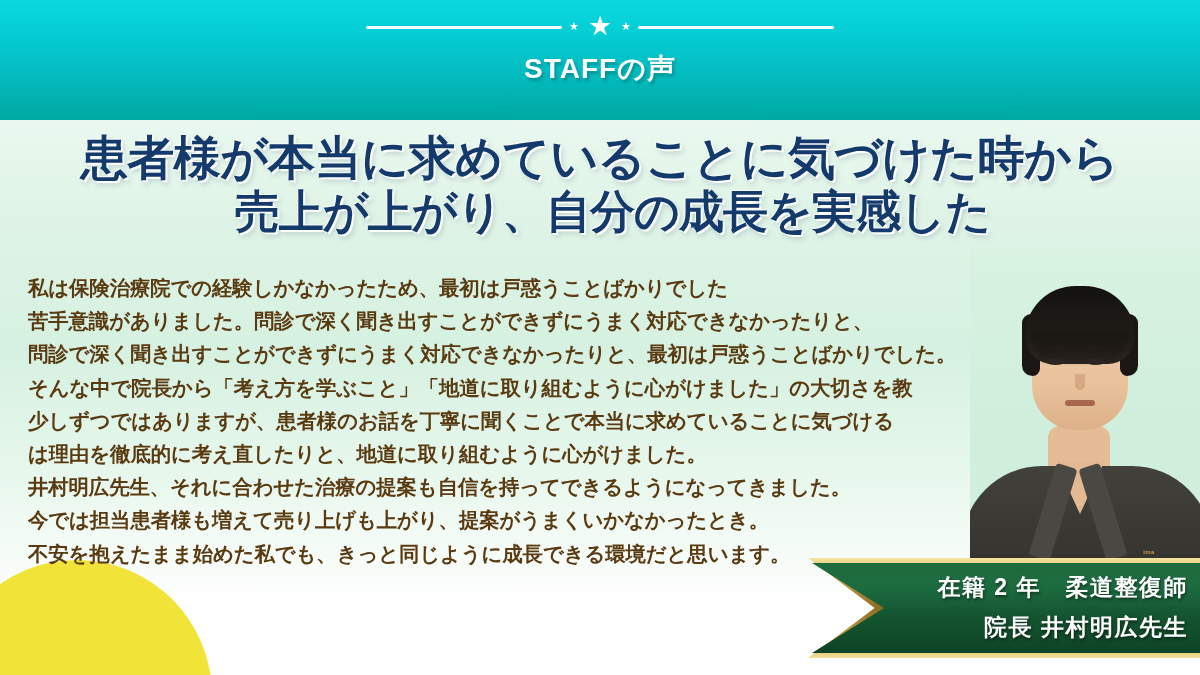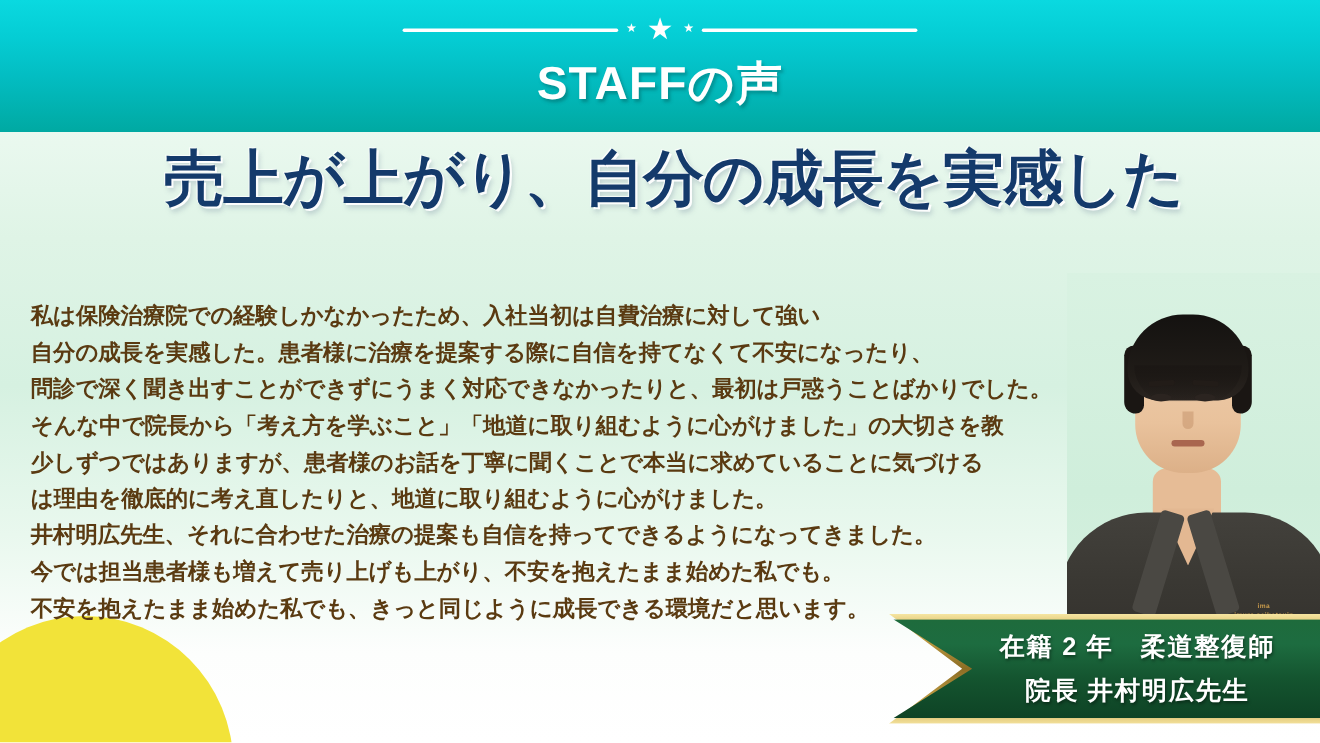--- a/index.html
+++ b/index.html
@@ -63,21 +63,21 @@
   }
   .divider .star-lg{
     font-size:27px; color:#ffffff; line-height:1;
     margin:0 2px;
     position:relative; top:-1px;
   }
   .header-title{
     position:absolute; left:0; top:55px; width:1200px;
     text-align:center;
     color:#ffffff;
-    font-size:42px;
+    font-size:28px;
     font-weight:bold;
     letter-spacing:1px;
     text-shadow:2px 3px 3px rgba(0,70,70,.35);
     line-height:1;
   }
 
   
   .headline{
     position:absolute; left:0; top:130px; width:1200px;
     text-align:center;
@@ -86,21 +86,21 @@
     font-size:47px;
     line-height:1.18;
     letter-spacing:-0.5px;
     z-index:6;
     text-shadow:
        2px 2px 0 rgba(255,255,255,.95),
       -1px -1px 0 rgba(255,255,255,.75),
        3px 4px 5px rgba(120,140,160,.35);
     white-space:nowrap;
   }
-  .headline .l2{ font-size:55px; letter-spacing:-1px;padding-left:25px; }
+  .headline .l2{ font-size:45px; letter-spacing:-1px;padding-left:25px; }
 
   
   .body-copy{
     position:absolute; left:28px; top:272px;
     width:950px;
     z-index:4;
     color:#5a3a11;
     font-weight:bold;
     font-size:20.4px;
     line-height:33.2px;
@@ -232,21 +232,21 @@
     position:absolute; left:4px; top:5px; right:0; bottom:5px;
     background:linear-gradient(180deg,#1e6b3c 0%,#1d6c40 25%,#14542f 60%,#0e4325 100%);
     clip-path:polygon(0 0,100% 0,100% 100%,0 100%,18.5% 50%);
   }
   .ribbon-text{
     position:absolute; left:72px; top:9px; right:12px;
     color:#ffffff;
     font-weight:bold;
     font-size:23px;
     line-height:40px;
-    text-align:center;
+    text-align:right;
     text-shadow:1px 2px 3px rgba(0,0,0,.45);
     letter-spacing:1.5px;
     white-space:nowrap;
   }
 </style>
 </head>
 <body>
 
 <div id="canvas">
 
@@ -257,20 +257,21 @@
       <span class="bar"></span>
       <span class="star-sm">★</span>
       <span class="star-lg">★</span>
       <span class="star-sm">★</span>
       <span class="bar"></span>
     </div>
     <div class="header-title">STAFFの声</div>
   </div>
 
   <div class="headline">
+    <div class="l1">患者様が本当に求めていることに気づけた時から</div>
     <div class="l2">売上が上がり、自分の成長を実感した</div>
   </div>
 
   <div class="portrait">
     <div class="pt-bg"></div>
     <div class="pt-neck"></div>
     <div class="pt-body"></div>
     <div class="pt-vneck"></div>
     <div class="pt-collarL"></div>
     <div class="pt-collarR"></div>
@@ -285,28 +286,28 @@
     <div class="pt-nose"></div>
     <div class="pt-mouth"></div>
     <div class="pt-logo">
       <div>ima</div>
       <div>imura seikotsuin</div>
       <div>Since 2014</div>
     </div>
   </div>
 
   <div class="body-copy">
-    <p>私は保険治療院での経験しかなかったため、入社当初は自費治療に対して強い</p>
-    <p>自分の成長を実感した。患者様に治療を提案する際に自信を持てなくて不安になったり、</p>
+    <p>私は保険治療院での経験しかなかったため、最初は戸惑うことばかりでした</p>
+    <p>苦手意識がありました。問診で深く聞き出すことができずにうまく対応できなかったりと、</p>
     <p>問診で深く聞き出すことができずにうまく対応できなかったりと、最初は戸惑うことばかりでした。</p>
     <p>そんな中で院長から「考え方を学ぶこと」「地道に取り組むように心がけました」の大切さを教</p>
     <p>少しずつではありますが、患者様のお話を丁寧に聞くことで本当に求めていることに気づける</p>
     <p>は理由を徹底的に考え直したりと、地道に取り組むように心がけました。</p>
     <p>井村明広先生、それに合わせた治療の提案も自信を持ってできるようになってきました。</p>
-    <p>今では担当患者様も増えて売り上げも上がり、不安を抱えたまま始めた私でも。</p>
+    <p>今では担当患者様も増えて売り上げも上がり、提案がうまくいかなかったとき。</p>
     <p>不安を抱えたまま始めた私でも、きっと同じように成長できる環境だと思います。</p>
   </div>
 
   <div class="ribbon">
     <div class="ribbon-gold"></div>
     <div class="ribbon-green"></div>
     <div class="ribbon-text">
       <div>在籍 2 年　柔道整復師</div>
       <div>院長 井村明広先生</div>
     </div>

